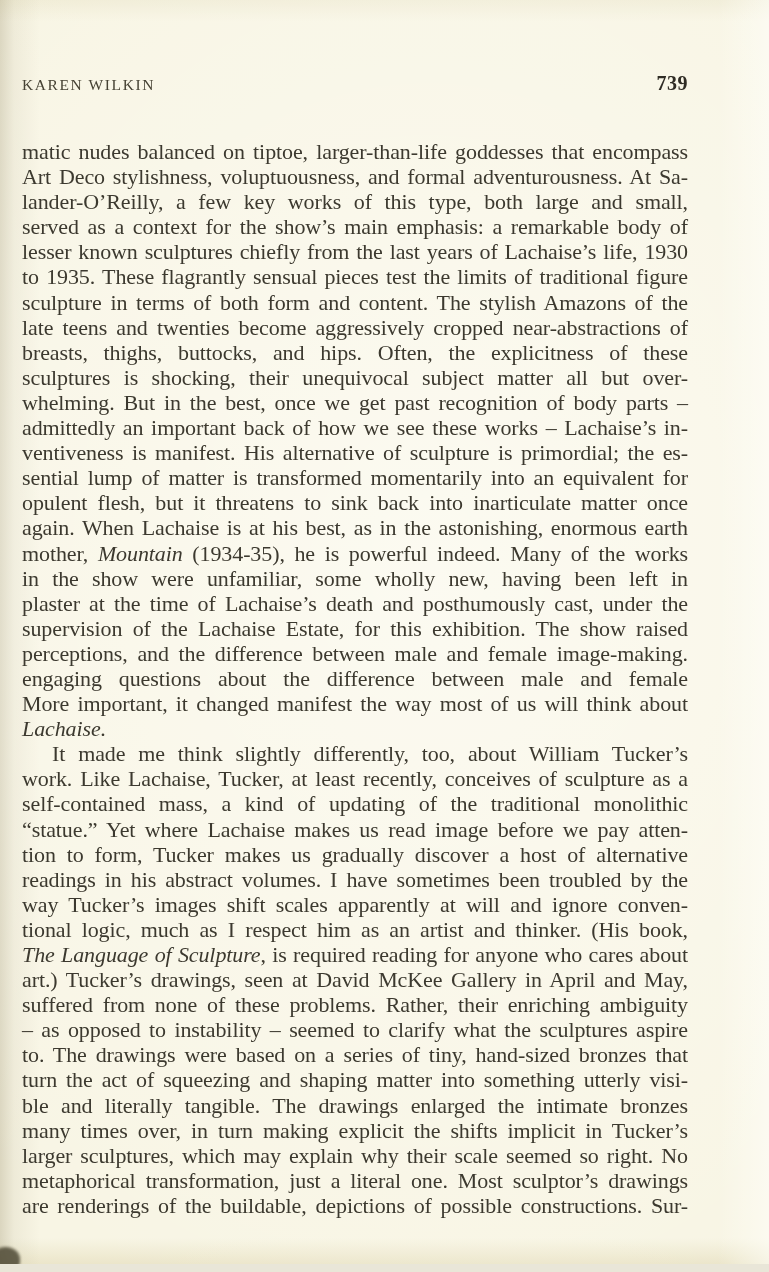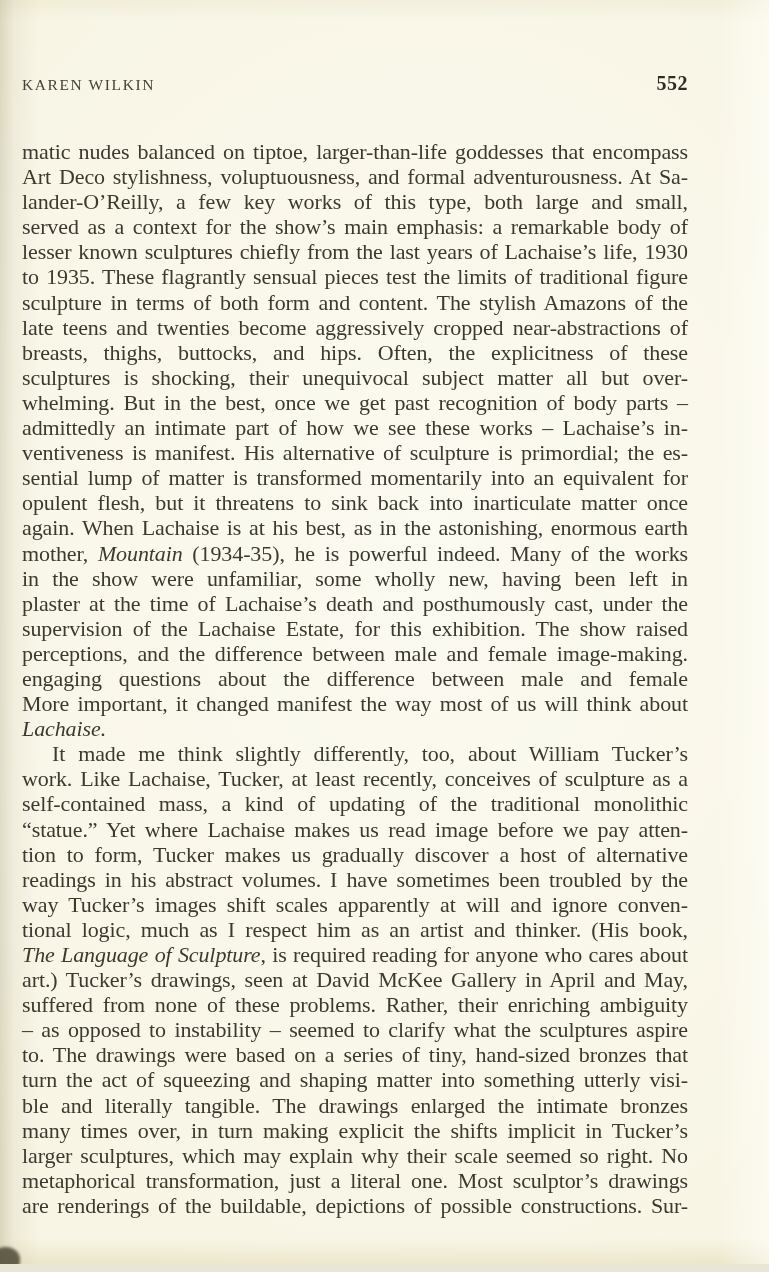--- a/index.html
+++ b/index.html
@@ -79,35 +79,35 @@
   .it {
     font-style: italic;
   }
 </style>
 </head>
 <body>
 
 <div class="page">
   <div class="header">
     <span class="author">KAREN WILKIN</span>
-    <span class="pagenum">552</span>
+    <span class="pagenum">739</span>
   </div>
   <div class="body-text">
       <div class="line"><span>matic nudes balanced on tiptoe, larger-than-life goddesses that encompass</span></div>
       <div class="line"><span>Art Deco stylishness, voluptuousness, and formal adventurousness. At Sa-</span></div>
       <div class="line"><span>lander-O’Reilly, a few key works of this type, both large and small,</span></div>
       <div class="line"><span>served as a context for the show’s main emphasis: a remarkable body of</span></div>
       <div class="line"><span>lesser known sculptures chiefly from the last years of Lachaise’s life, 1930</span></div>
       <div class="line"><span>to 1935. These flagrantly sensual pieces test the limits of traditional figure</span></div>
       <div class="line"><span>sculpture in terms of both form and content. The stylish Amazons of the</span></div>
       <div class="line"><span>late teens and twenties become aggressively cropped near-abstractions of</span></div>
       <div class="line"><span>breasts, thighs, buttocks, and hips. Often, the explicitness of these</span></div>
       <div class="line"><span>sculptures is shocking, their unequivocal subject matter all but over-</span></div>
       <div class="line"><span>whelming. But in the best, once we get past recognition of body parts –</span></div>
-      <div class="line"><span>admittedly an intimate part of how we see these works – Lachaise’s in-</span></div>
+      <div class="line"><span>admittedly an important back of how we see these works – Lachaise’s in-</span></div>
       <div class="line"><span>ventiveness is manifest. His alternative of sculpture is primordial; the es-</span></div>
       <div class="line"><span>sential lump of matter is transformed momentarily into an equivalent for</span></div>
       <div class="line"><span>opulent flesh, but it threatens to sink back into inarticulate matter once</span></div>
       <div class="line"><span>again. When Lachaise is at his best, as in the astonishing, enormous earth</span></div>
       <div class="line"><span>mother, </span><span class="it">Mountain</span><span> (1934-35), he is powerful indeed. Many of the works</span></div>
       <div class="line"><span>in the show were unfamiliar, some wholly new, having been left in</span></div>
       <div class="line"><span>plaster at the time of Lachaise’s death and posthumously cast, under the</span></div>
       <div class="line"><span>supervision of the Lachaise Estate, for this exhibition. The show raised</span></div>
       <div class="line"><span>perceptions, and the difference between male and female image-making.</span></div>
       <div class="line"><span>engaging questions about the difference between male and female</span></div>

